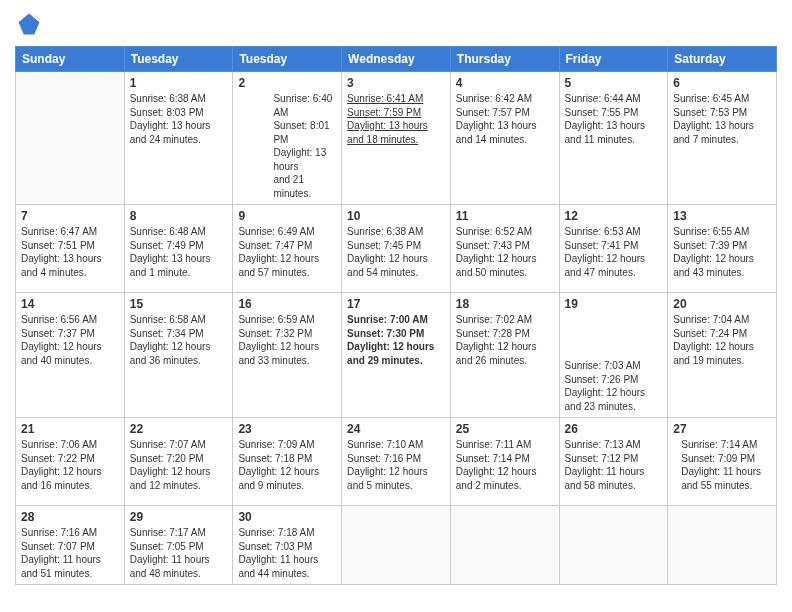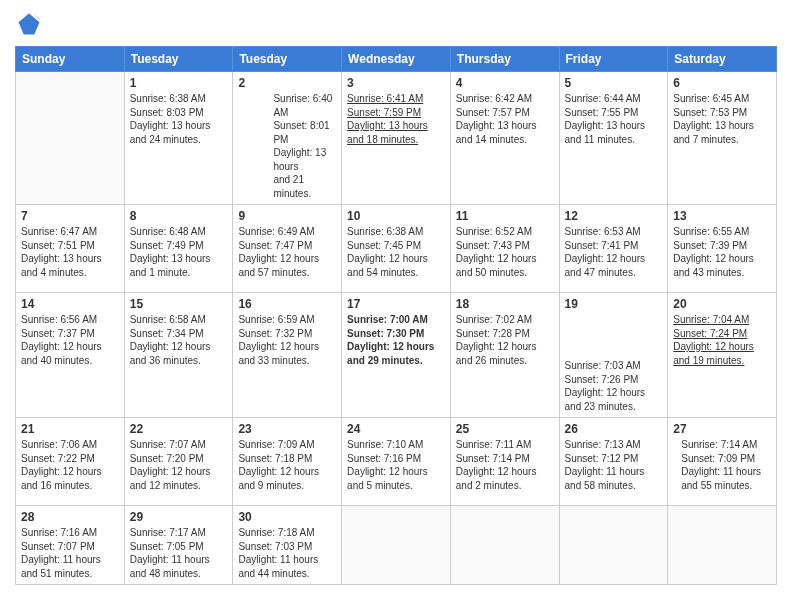--- a/index.html
+++ b/index.html
@@ -263,21 +263,21 @@
           </td>
           <td>
             <span class="day-num">19</span>
             <div class="day-info" style="white-space: pre-line; margin-top: 48px;">Sunrise: 7:03 AM
 Sunset: 7:26 PM
 Daylight: 12 hours
 and 23 minutes.</div>
           </td>
           <td>
             <span class="day-num">20</span>
-            <div class="day-info" style="white-space: pre-line; text-decoration: underline;">Sunrise: 7:04 AM
+            <div class="day-info" style="white-space: pre-line;">Sunrise: 7:04 AM
 Sunset: 7:24 PM
 Daylight: 12 hours
 and 19 minutes.</div>
           </td>
         </tr>
         <tr>
           <td>
             <span class="day-num">21</span>
             <div class="day-info" style="white-space: pre-line;">Sunrise: 7:06 AM
 Sunset: 7:22 PM

